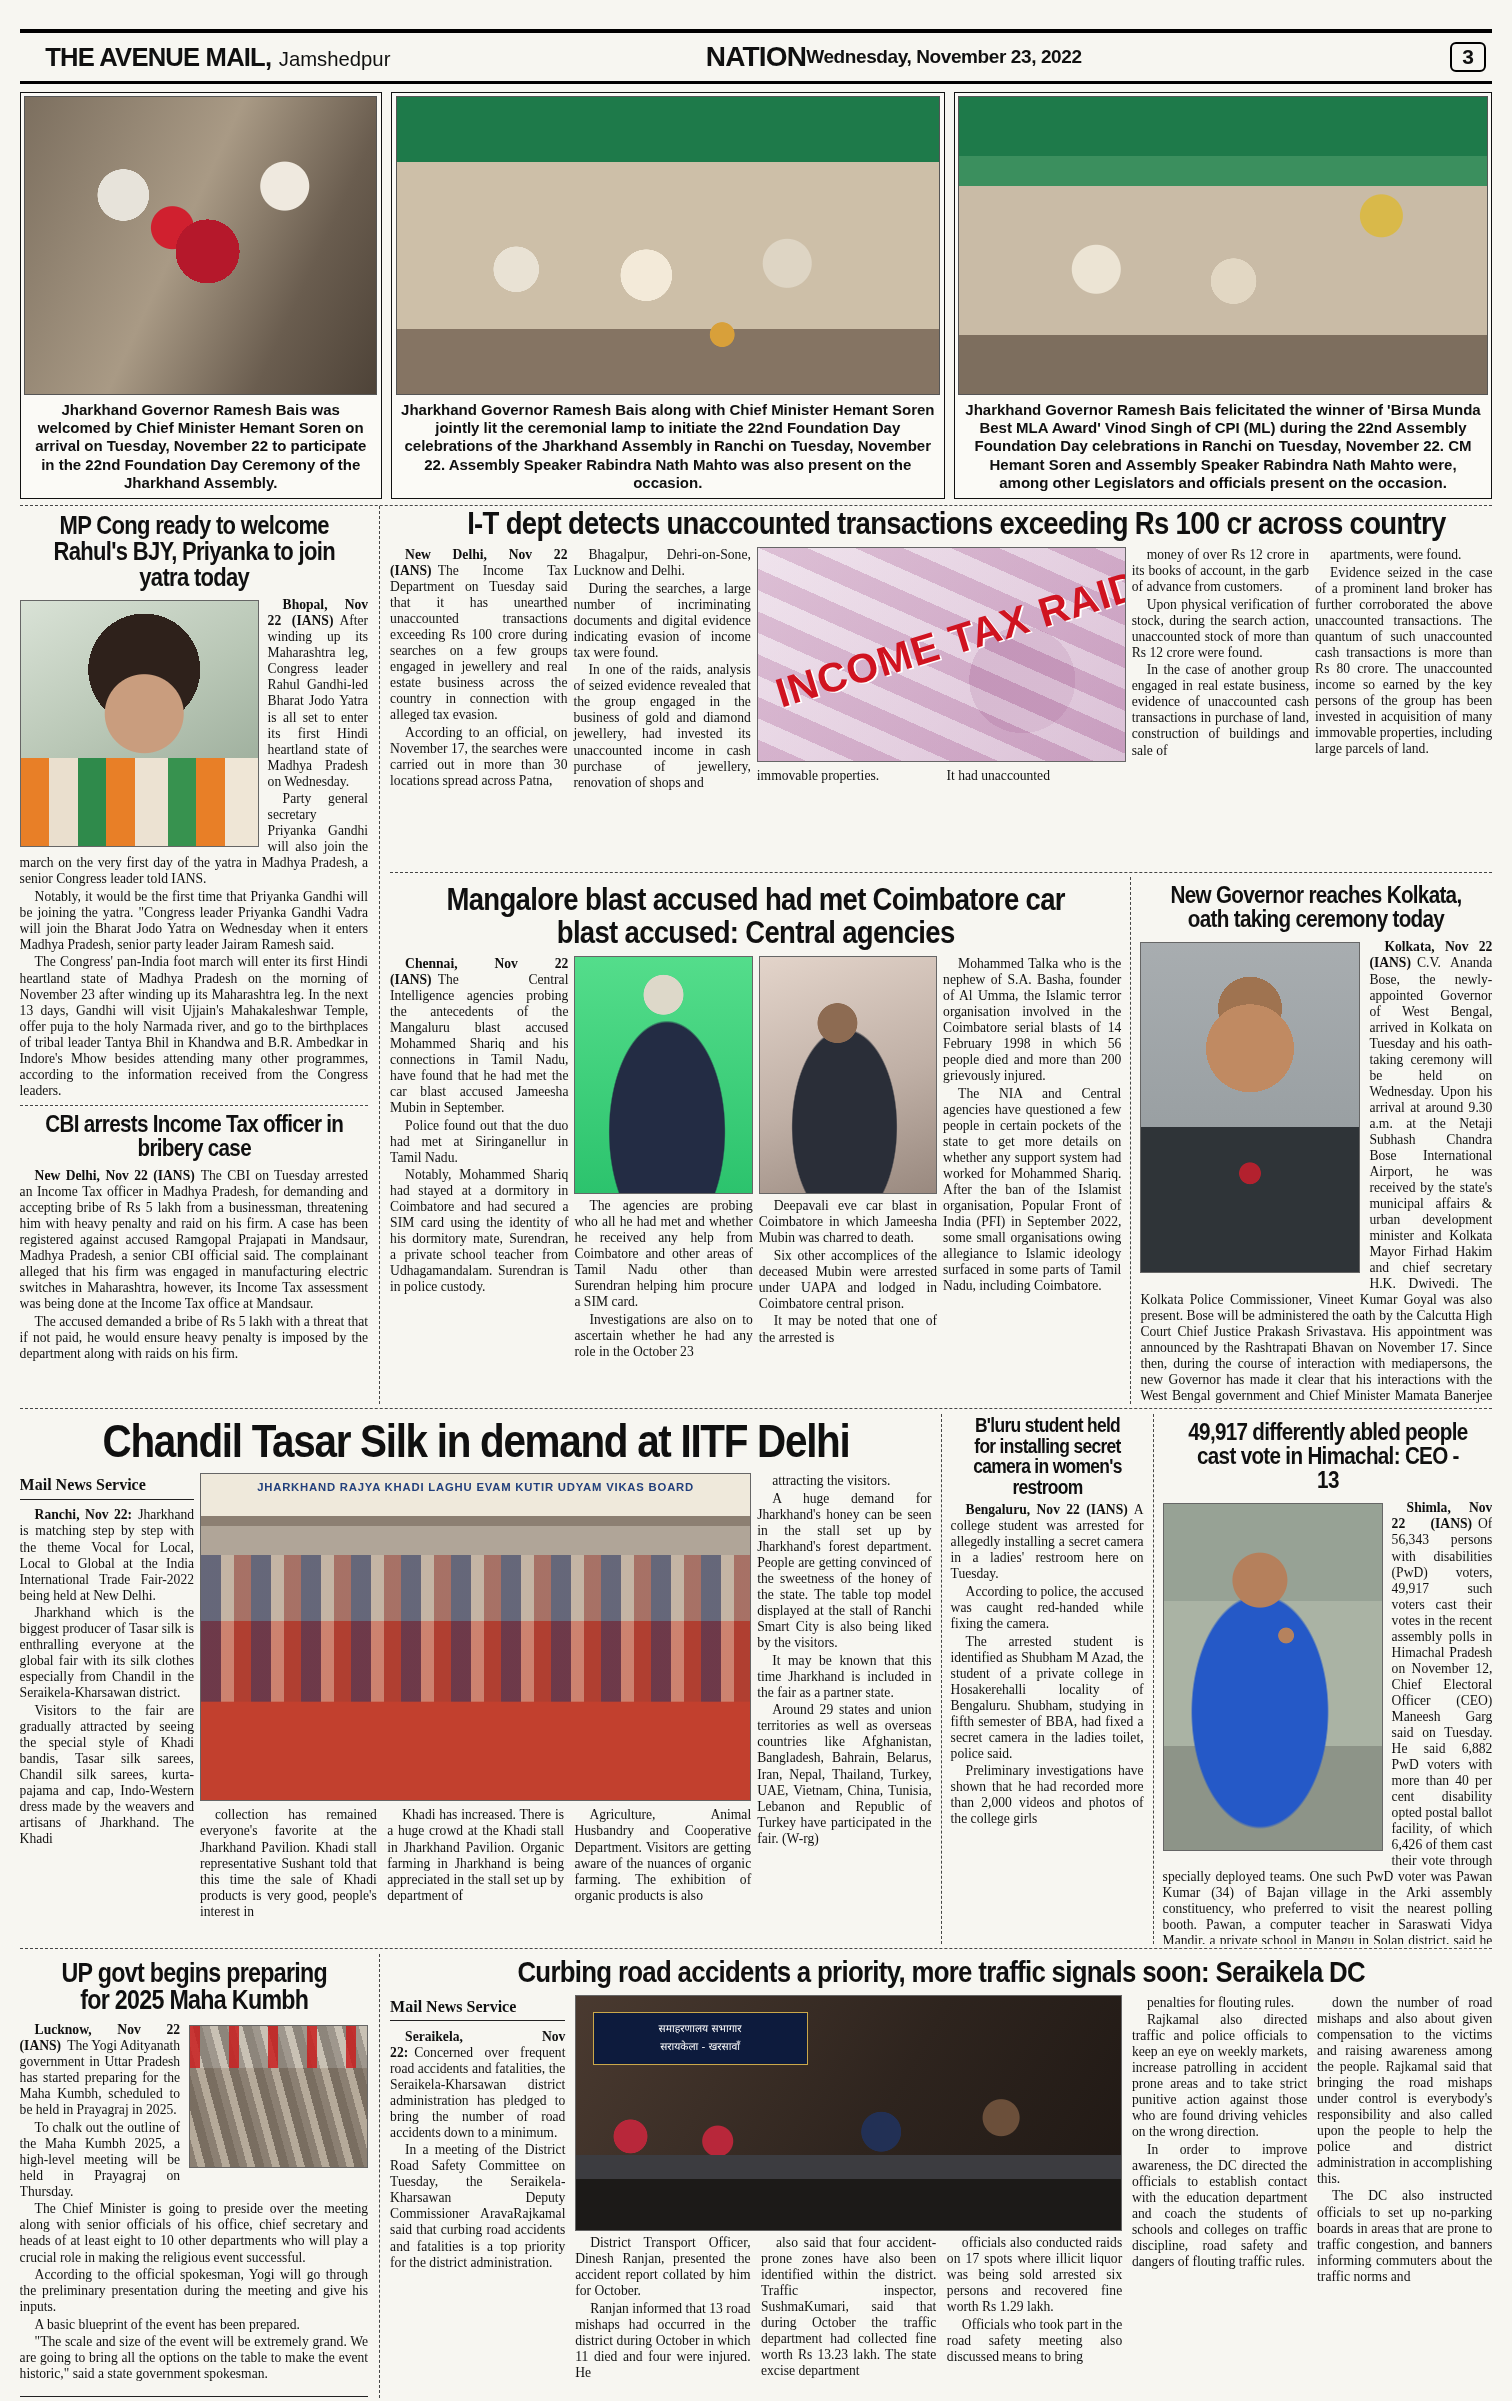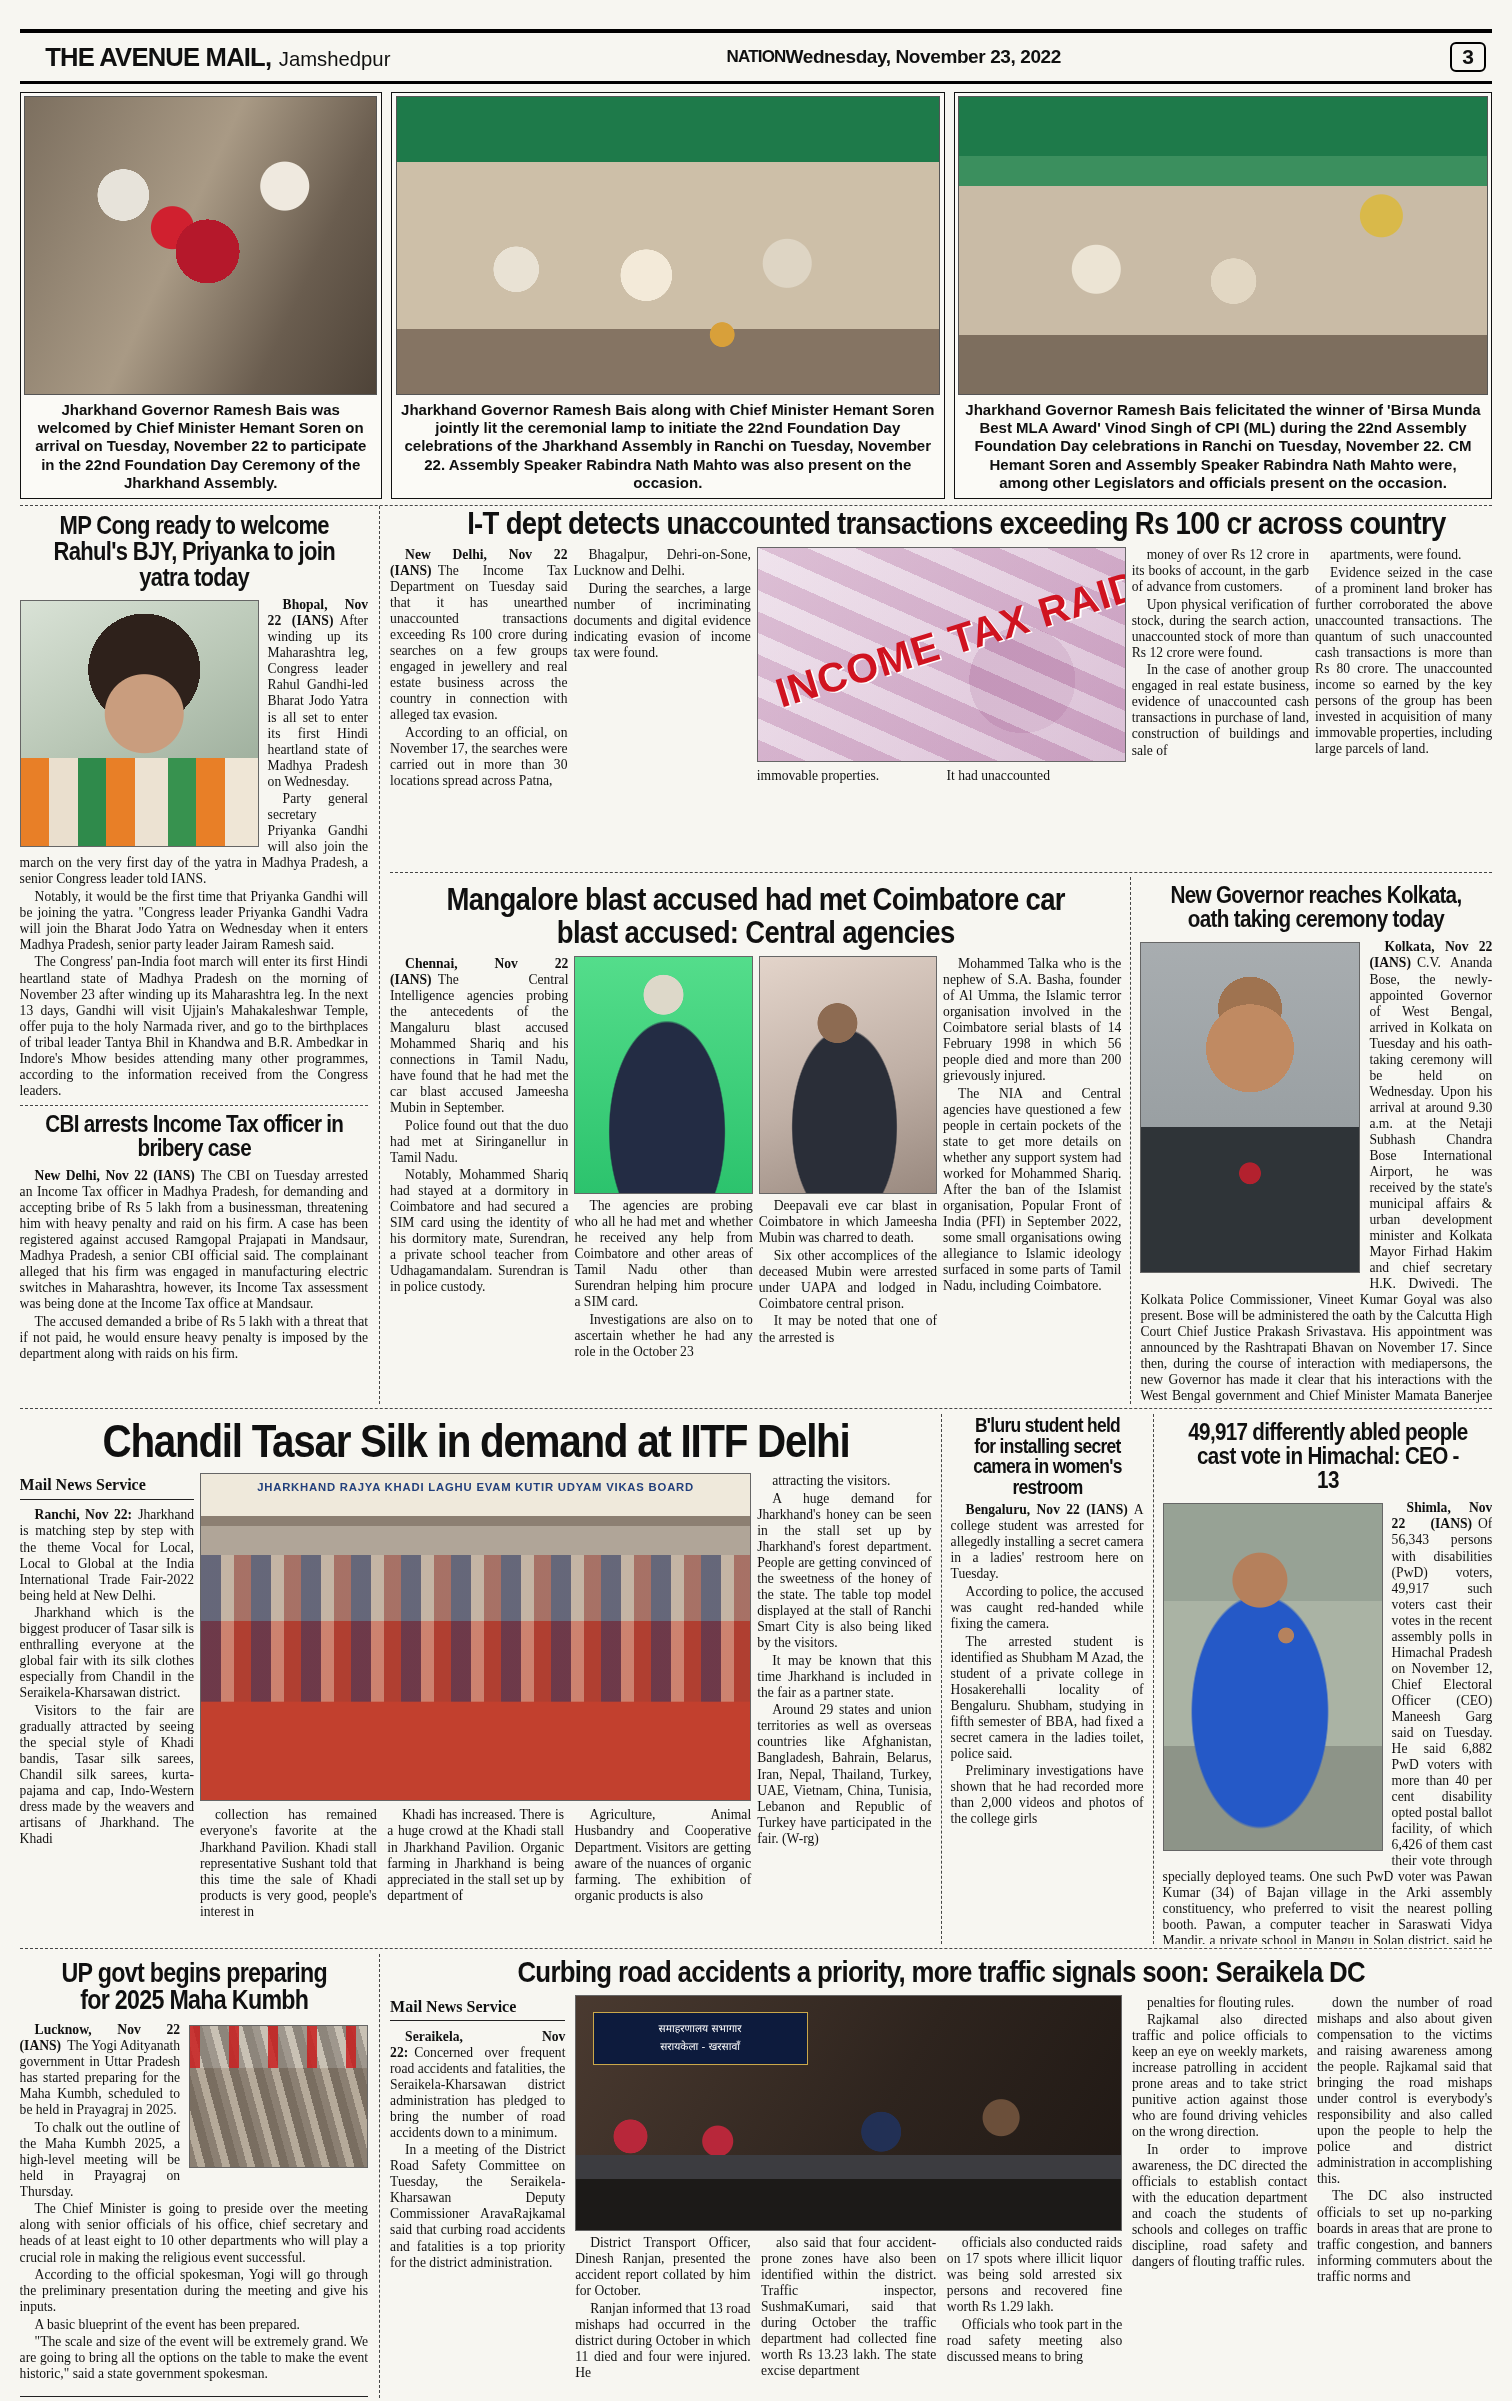--- a/index.html
+++ b/index.html
@@ -5,21 +5,21 @@
   html,body{margin:0;padding:0;background:#9a9a9a;}
   .page{position:relative;width:1512px;height:2401px;margin:0 auto;background:#f7f6f1;color:#101010;
         font-family:"Liberation Serif",serif;overflow:hidden;}
   
   .masthead{margin:29px 19.6px 0;border-top:4.5px solid #000;border-bottom:3px solid #000;height:48px;
             display:grid;grid-template-columns:1fr auto 1fr;align-items:center;
             font-family:"Liberation Sans",sans-serif;}
   .mast-left{display:flex;align-items:baseline;padding-left:25.6px;}
   .mast-title{font-size:25.6px;font-weight:bold;letter-spacing:-0.8px;}
   .mast-city{font-size:20.3px;margin-left:7.5px;}
-  .mast-section{font-weight:bold;font-size:17px;letter-spacing:-0.8px;text-align:center;}
+  .mast-section{font-weight:bold;font-size:28px;letter-spacing:-0.8px;text-align:center;}
   .mast-right{display:flex;justify-content:space-between;align-items:center;padding-right:6px;}
   .mast-date{font-weight:bold;font-size:19px;letter-spacing:-0.4px;}
   .page-box{border:2.3px solid #000;border-radius:6px;font-weight:bold;font-size:21px;padding:0.8px 10.5px;margin-left:10.5px;}
   
   .photos{display:flex;gap:9px;margin:7.5px 19.6px 0;height:407px;}
   .photo-card{border:1.5px solid #111;background:#fbfaf6;padding:3.8px;display:flex;flex-direction:column;box-sizing:border-box;}
   .pc1{width:24.6%;} .pc2{width:37.6%;} .pc3{flex:1;}
   .photo-frame{border:0.8px solid #555;flex:1;position:relative;overflow:hidden;}
   .photo-caption{font-family:"Liberation Sans",sans-serif;font-weight:bold;font-size:15px;line-height:1.22;
                  text-align:center;padding:6px 4.5px 1.5px;}
@@ -196,20 +196,21 @@
           <div class="cols">
             <div class="col">
               <p class="para"><b class="dateline">New Delhi, Nov 22 (IANS)</b><span>The Income Tax Department on Tuesday said that it has unearthed unaccounted transactions exceeding Rs 100 crore during searches on a few groups engaged in jewellery and real estate business across the country in connection with alleged tax evasion.</span></p>
               <div>
                   <p class="para">According to an official, on November 17, the searches were carried out in more than 30 locations spread across Patna,</p>
                 </div>
             </div>
             <div class="col">
                 <p class="para">Bhagalpur, Dehri-on-Sone, Lucknow and Delhi.</p>
                 <p class="para">During the searches, a large number of incriminating documents and digital evidence indicating evasion of income tax were found.</p>
+                <p class="para">In one of the raids, analysis of seized evidence revealed that the group engaged in the business of gold and diamond jewellery, had invested its unaccounted income in cash purchase of jewellery, renovation of shops and</p>
               </div>
             <div class="col" style="flex:2.08">
               <div class="photo ph-raid">
                 <span class="raid-overlay">INCOME TAX RAID</span>
               </div>
               <div class="it-below">
                 <p class="para noindent" style="flex:1">immovable properties.</p>
                 <p class="para noindent" style="flex:1">It had unaccounted</p>
               </div>
             </div>

